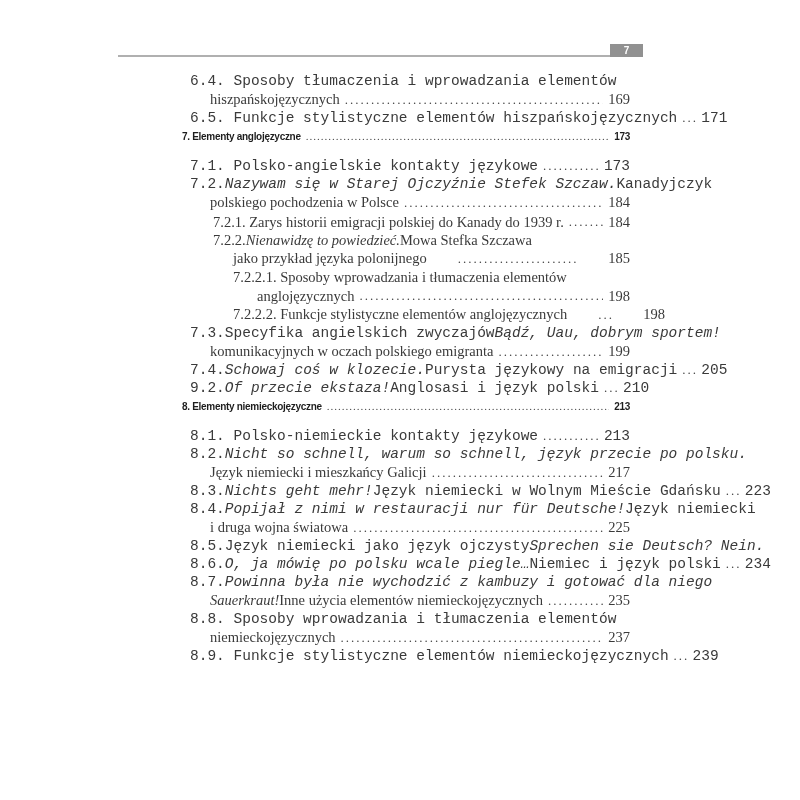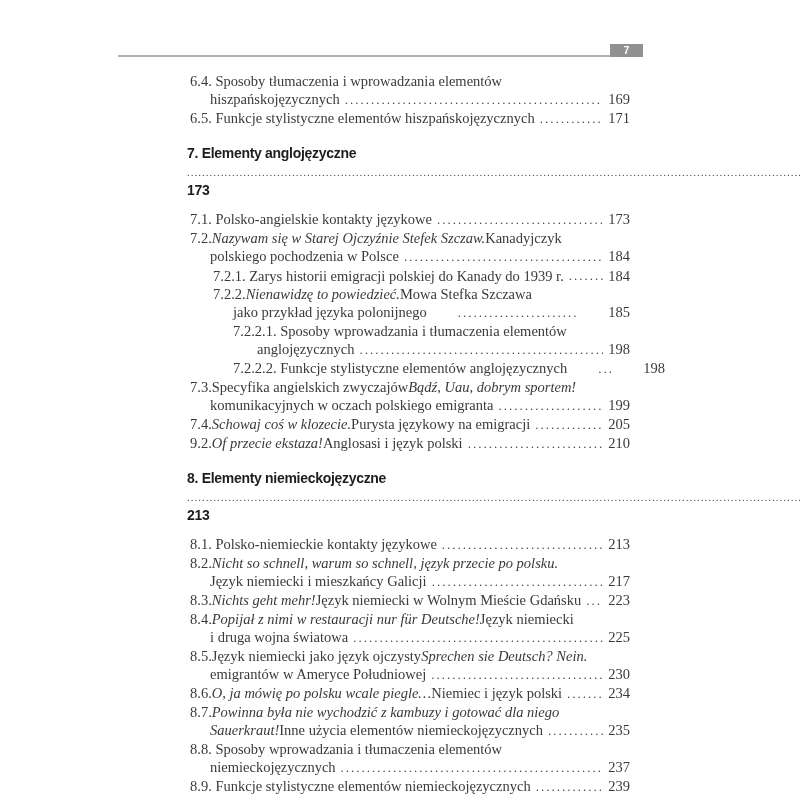--- a/index.html
+++ b/index.html
@@ -45,34 +45,32 @@
   }
   .row {
     display: flex;
     align-items: baseline;
     font-size: 14.5px;
     line-height: 18px;
     white-space: nowrap;
     color: var(--body-text);
   }
   .ind-0 { padding-left: 0; }
-  .ind-1 { padding-left: 8px; }
+  .ind-1 { padding-left: 8px; font-family: Liberation Mono, monospace; }
   .ind-2 { padding-left: 28px; justify-content: space-between; }
   .ind-3 { padding-left: 31px; align-items: flex-end; }
   .ind-4 { padding-left: 51px; gap: 26px; }
-  .ind-5 { padding-left: 75px; }
+  .ind-5 { padding-left: 75px; align-items: center; }
   .row.header {
     font-family: "Liberation Sans", sans-serif;
     font-weight: 700;
-    font-size: 14px;
+    font-size: 10px;
     letter-spacing: -0.3px;
     color: var(--heading-text);
-    margin-top: 16px;
     margin-bottom: 11px;
-    flex-direction: column;
   }
   .seg { flex: 0 0 auto; }
   .seg.it { font-style: italic; }
   .leader {
     flex: 1 1 auto;
     min-width: 14px;
     overflow: hidden;
     margin: 0 5px 0 5px;
     color: var(--dot-color);
   }
@@ -217,25 +215,20 @@
       <div class="row ind-2">
         <span class="seg">i druga wojna światowa</span>
         <span class="leader"></span>
         <span class="pagenum">225</span>
       </div>
       <div class="row ind-1">
         <span class="seg">8.5. </span>
         <span class="seg"> Język niemiecki jako język ojczysty</span>
         <span class="seg it">Sprechen sie Deutsch? Nein.</span>
       </div>
-      <div class="row ind-2">
-        <span class="seg">emigrantów w Ameryce Południowej</span>
-        <span class="leader"></span>
-        <span class="pagenum">230</span>
-      </div>
       <div class="row ind-1">
         <span class="seg">8.6. </span>
         <span class="seg it">O, ja mówię po polsku wcale piegle…</span>
         <span class="seg"> Niemiec i język polski</span>
         <span class="leader"></span>
         <span class="pagenum">234</span>
       </div>
       <div class="row ind-1">
         <span class="seg">8.7. </span>
         <span class="seg it">Powinna była nie wychodzić z kambuzy i gotować dla niego</span>

